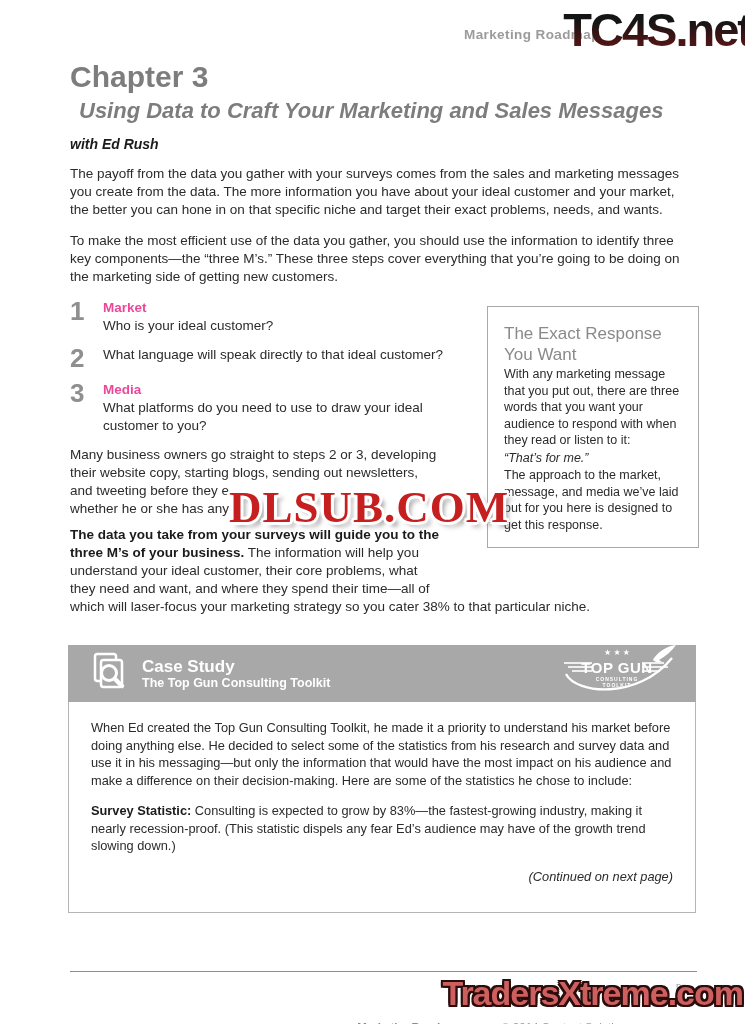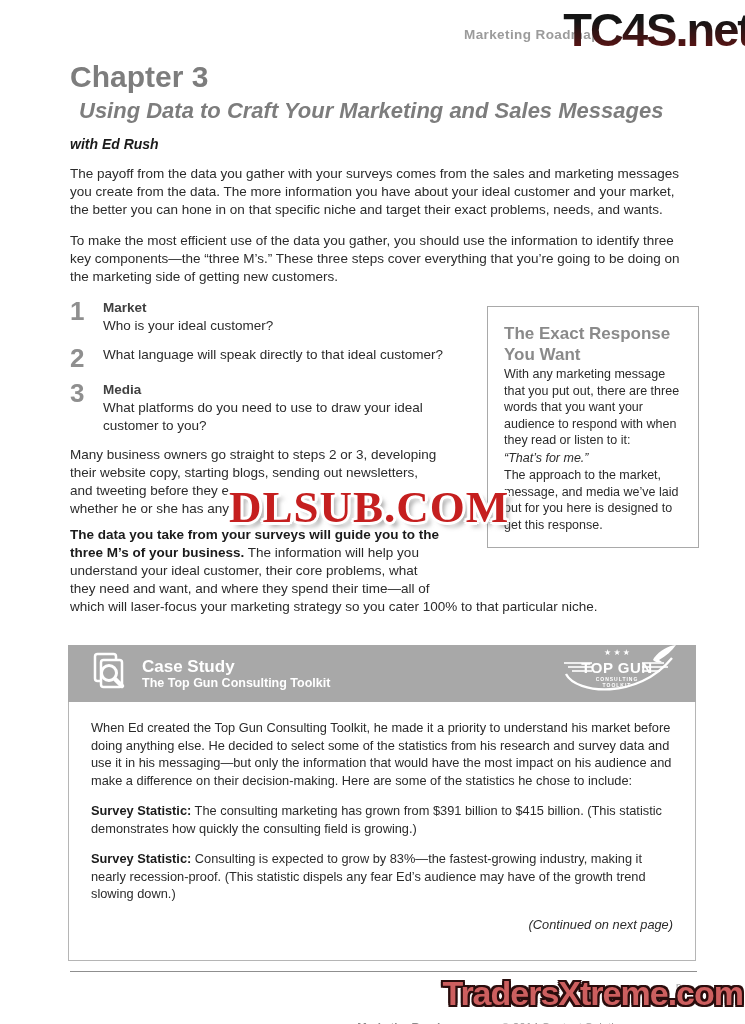--- a/index.html
+++ b/index.html
@@ -15,29 +15,29 @@
   .main{position:absolute;left:70px;top:60px;width:627px;}
   .h1{font-size:30px;line-height:33px;font-weight:bold;color:#7d7d7d;}
   .h2{font-size:22px;line-height:26px;font-weight:bold;font-style:italic;color:#7d7d7d;margin-top:5px;margin-left:9px;}
   .byline{font-size:14px;font-weight:bold;font-style:italic;color:#1b1b1b;margin-top:12px;}
   .para{font-size:13.5px;line-height:18px;color:#2b2b2b;margin-top:13px;}
   
   .threems{margin-top:13px;max-width:430px;}
   .m-item{display:flex;margin-bottom:11px;}
   .m-num{width:26px;flex:0 0 26px;font-size:26px;line-height:24px;font-weight:bold;color:#8f8f8f;}
   .m-body{margin-left:7px;font-size:13.5px;line-height:18px;}
-  .m-title{font-weight:bold;color:#404040;}
+  .m-title{font-weight:bold;color:#ec4899;}
   
   .line{font-size:13.5px;line-height:18px;white-space:nowrap;}
   .pgroup{margin-top:8px;}
   .b{font-weight:bold;color:#1b1b1b;}
   
   .sidebar{position:absolute;left:487px;top:306px;width:212px;box-sizing:border-box;
            border:1px solid #a9a9a9;background:#fff;padding:16px 16px 14px;}
-  .sb-h{font-size:17px;line-height:21px;font-weight:bold;color:#8a8a8a;}
+  .sb-h{font-size:17px;line-height:21px;font-weight:normal;color:#8a8a8a;}
   .sb-p{font-size:12.5px;line-height:16.5px;color:#2b2b2b;margin-top:1px;}
   .sb-q{font-style:italic;}
   
   .case{position:absolute;left:68px;top:645px;width:628px;}
   .case-header{background:#a8a8a8;height:57px;display:flex;align-items:center;
                padding:0 18px 0 20px;box-sizing:border-box;}
   .case-titles{margin-left:12px;color:#ffffff;}
   .case-title{font-size:17px;font-weight:bold;line-height:19px;}
   .case-sub{font-size:12.5px;font-weight:bold;line-height:15px;}
   .case-logo{margin-left:auto;}
@@ -106,21 +106,21 @@
       <div class="line">their website copy, starting blogs, sending out newsletters,</div>
       <div class="line">and tweeting before they e</div>
       <div class="line">whether he or she has any</div>
     </div>
 
     <div class="pgroup">
       <div class="line b">The data you take from your surveys will guide you to the</div>
       <div class="line"><span class="b">three M’s of your business.</span><span> The information will help you</span></div>
       <div class="line">understand your ideal customer, their core problems, what</div>
       <div class="line">they need and want, and where they spend their time—all of</div>
-      <div class="line">which will laser-focus your marketing strategy so you cater 100% to that particular niche.</div>
+      <div class="line">which will laser-focus your marketing strategy so you cater 38% to that particular niche.</div>
     </div>
   </div>
 
   <div class="sidebar">
     <div class="sb-h">The Exact Response You Want</div>
     <div class="sb-p">With any marketing message that you put out, there are three words that you want your audience to respond with when they read or listen to it:</div>
     <div class="sb-p sb-q">“That’s for me.”</div>
     <div class="sb-p">The approach to the market, message, and media we’ve laid out for you here is designed to get this response.</div>
   </div>
 
@@ -152,21 +152,20 @@
           <text x="57" y="29" text-anchor="middle" fill="#ffffff" font-size="15" font-weight="bold" font-family="Liberation Sans, sans-serif" letter-spacing="0.5">TOP GUN</text>
           <text x="57" y="37" text-anchor="middle" fill="#ffffff" font-size="5" font-weight="bold" letter-spacing="1">CONSULTING</text>
           <text x="57" y="43" text-anchor="middle" fill="#ffffff" font-size="5" font-weight="bold" letter-spacing="1">TOOLKIT</text>
           <path d="M6,30 C16,50 78,56 112,14" fill="none" stroke="#ffffff" stroke-width="2.3"></path>
           <path d="M94,14 C100,6 108,2 116,1 C112,7 106,12 99,16 L102,18 C98,19 95,18 93,16 Z" fill="#ffffff"></path>
         </svg>
       </span>
     </div>
     <div class="case-body">
       <p>When Ed created the Top Gun Consulting Toolkit, he made it a priority to understand his market before doing anything else. He decided to select some of the statistics from his research and survey data and use it in his messaging—but only the information that would have the most impact on his audience and make a difference on their decision-making. Here are some of the statistics he chose to include:</p>
-      <p><span class="b">Survey Statistic:</span><span> The consulting marketing has grown from $391 billion to $415 billion. (This statistic demonstrates how quickly the consulting field is growing.)</span></p>
       <p><span class="b">Survey Statistic:</span><span> Consulting is expected to grow by 83%—the fastest-growing industry, making it nearly recession-proof. (This statistic dispels any fear Ed’s audience may have of the growth trend slowing down.)</span></p>
       <p class="continued">(Continued on next page)</p>
     </div>
   </div>
 
   <div class="f-rule"></div>
   <div class="f-text">
     <span class="f-site">www.MarketingRoadmap.com</span>
     <span>•</span>
     <span>© 2014 Content Solutions e</span>

